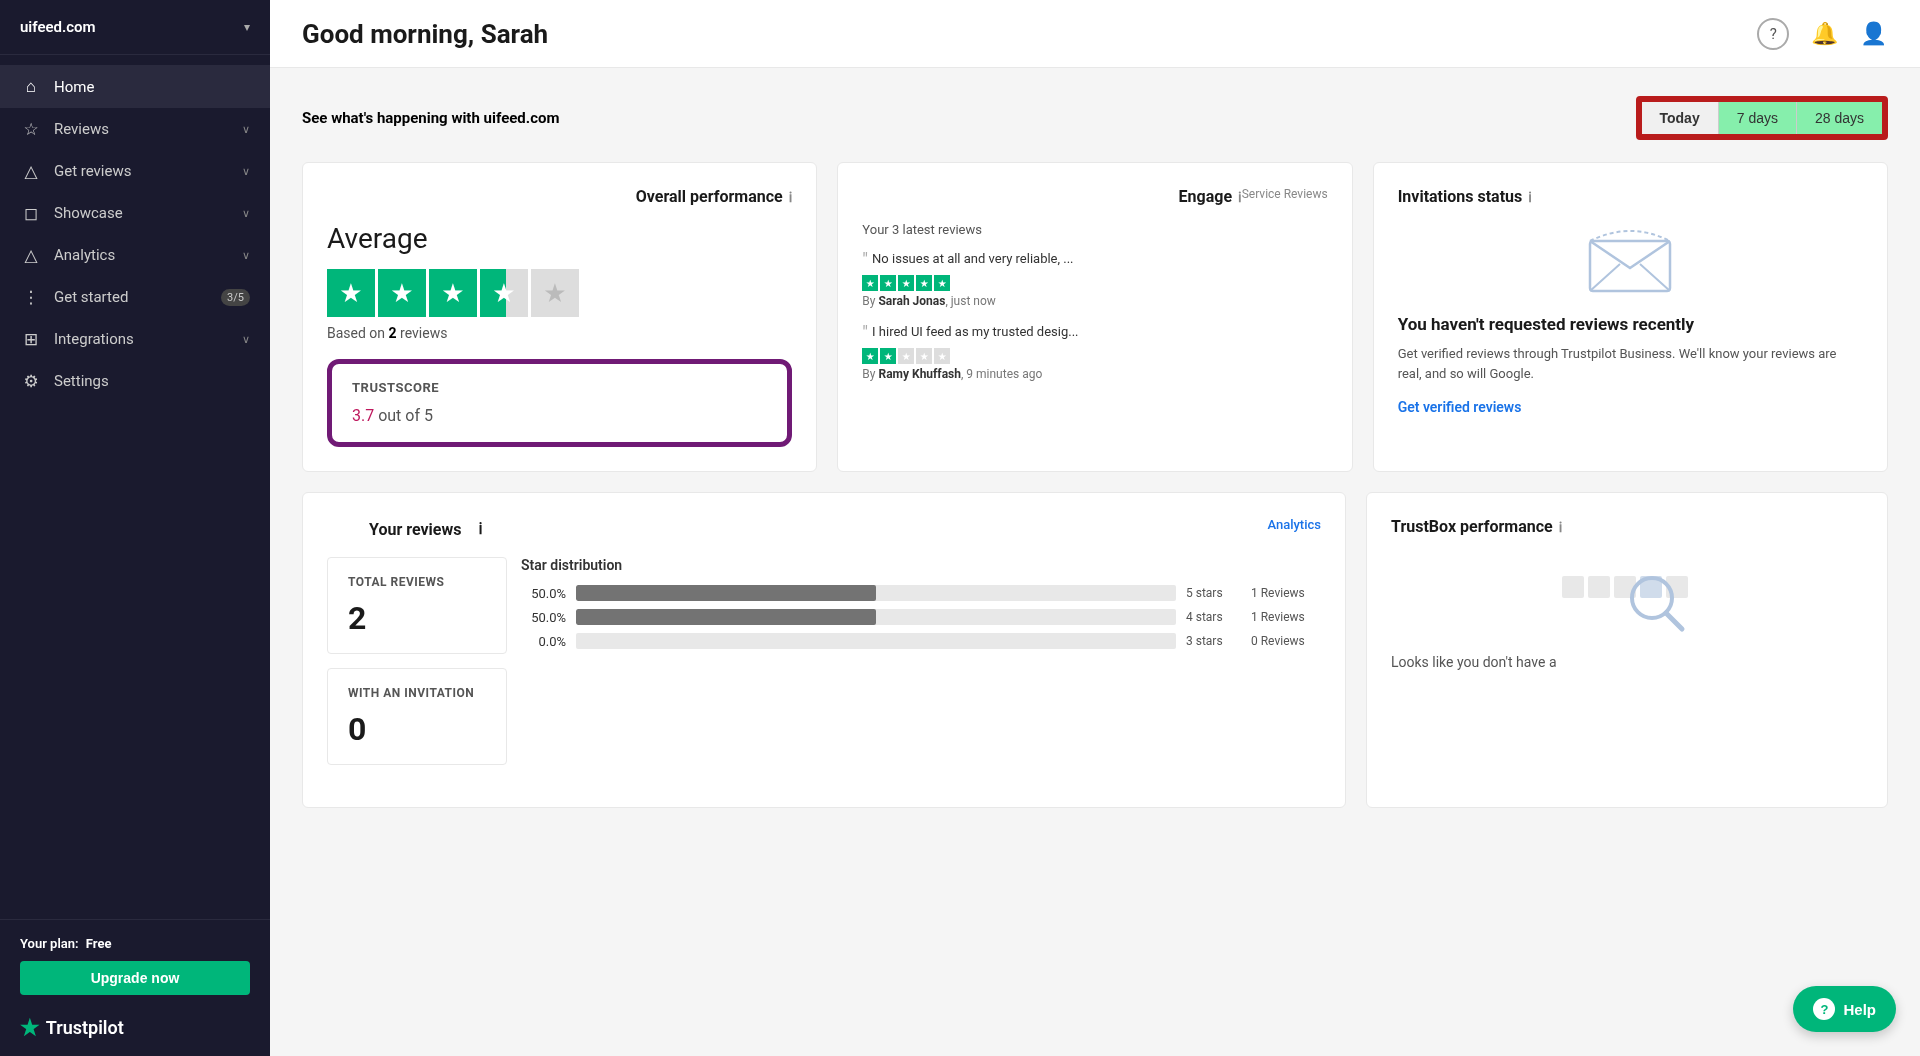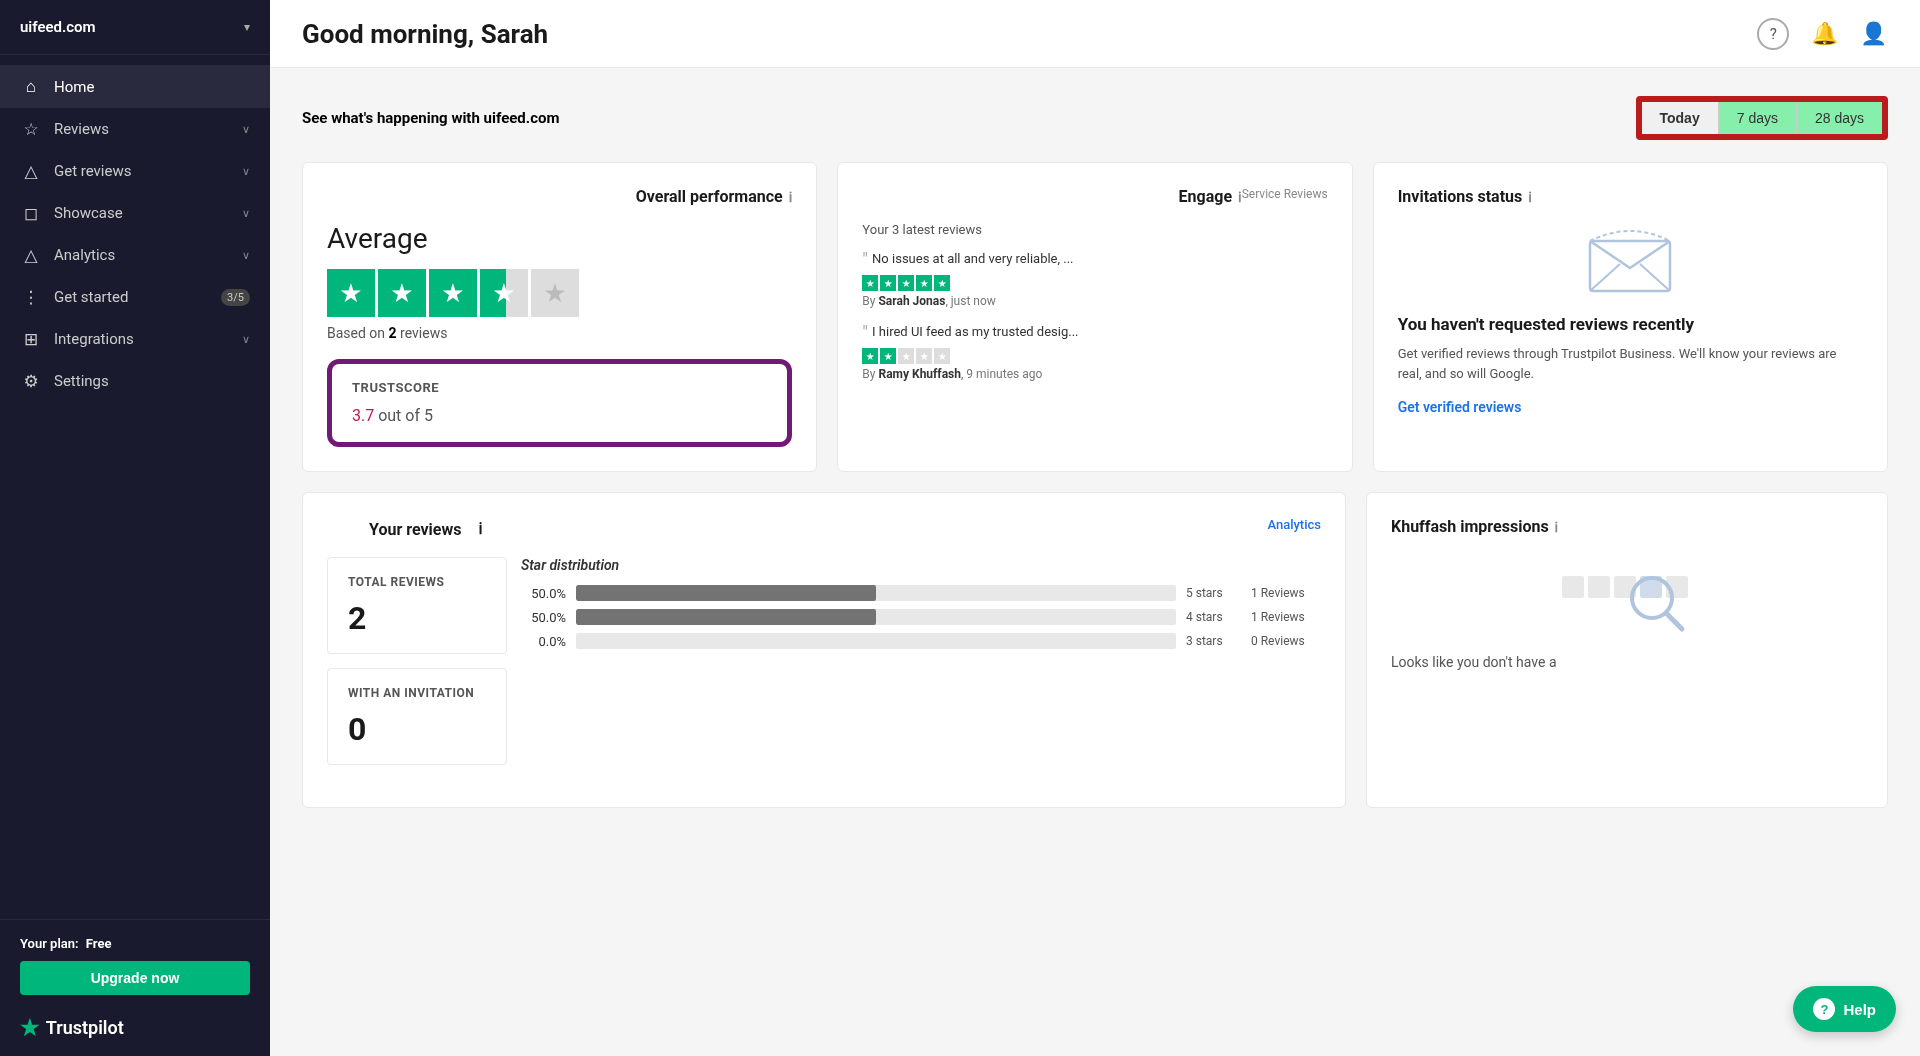--- a/index.html
+++ b/index.html
@@ -368,21 +368,20 @@
       font-weight: 700;
       color: #1a1a1a;
     }
 
     
     .star-dist-title {
       font-size: 14px;
       font-weight: 600;
       color: #333;
       margin-bottom: 12px;
-      font-style: italic;
     }
     .star-dist-row {
       display: flex;
       align-items: center;
       gap: 10px;
       margin-bottom: 8px;
       font-size: 13px;
     }
     .star-dist-pct {
       width: 45px;
@@ -669,21 +668,21 @@
               </div>
               <span class="star-dist-label">3 stars</span>
               <span class="star-dist-reviews">0 Reviews</span>
             </div>
           </div>
         </div>
       </div>
 
       <div class="card">
         <div class="card-title">
-          <span>Khuffash impressions</span>
+          <span>TrustBox performance</span>
           <span class="info-icon">ℹ</span>
         </div>
         <div class="trustbox-icon">
           <svg width="140" height="80" viewBox="0 0 140 80">
 
             <rect x="5" y="20" width="22" height="22" rx="2" fill="#e8e8e8"></rect>
             <rect x="31" y="20" width="22" height="22" rx="2" fill="#e8e8e8"></rect>
             <rect x="57" y="20" width="22" height="22" rx="2" fill="#e8e8e8"></rect>
             <rect x="83" y="20" width="22" height="22" rx="2" fill="#b0c4de" opacity="0.6"></rect>
             <rect x="109" y="20" width="22" height="22" rx="2" fill="#e8e8e8"></rect>

